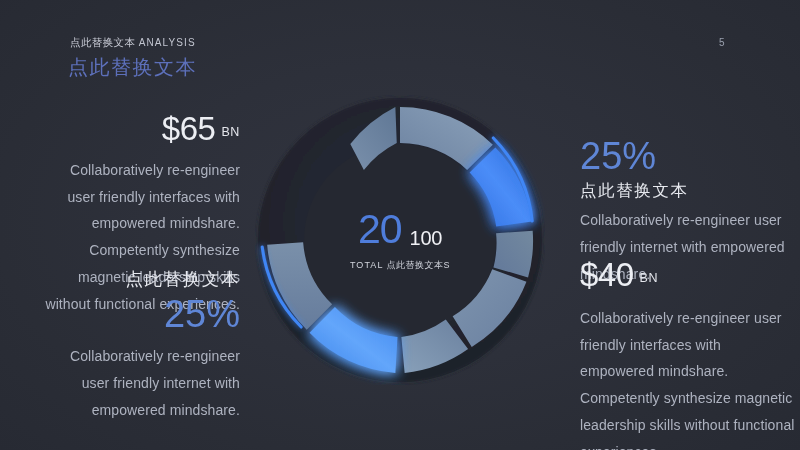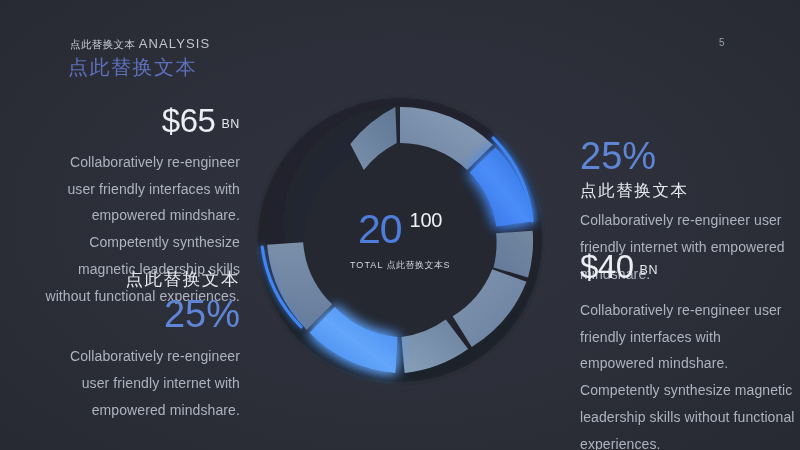--- a/index.html
+++ b/index.html
@@ -18,38 +18,38 @@
       radial-gradient(ellipse 70% 75% at 50% 48%, #31343f 0%, #2d303a 45%, #2a2d36 72%, #272a33 100%);
     overflow:hidden;
   }
 
   
   .hdr-small {
     position:absolute; left:70px; top:36px;
     font-size:10.5px; letter-spacing:.4px;
     color:#c9ccd6; white-space:nowrap;
   }
-  .hdr-small .en { font-size:13px; letter-spacing:1.1px; color:#c2c5d0; }
+  .hdr-small .en { font-size:10px; letter-spacing:1.1px; color:#c2c5d0; }
 
   .hdr-big {
     position:absolute; left:68px; top:54px;
     font-size:20px; letter-spacing:1.5px;
     color:#5d70bb; white-space:nowrap;
   }
 
   .page-num {
     position:absolute; left:719px; top:37px;
     font-size:10px; color:#9aa0ae; letter-spacing:.5px;
   }
 
   
   .blk { position:absolute; }
   .blk .big-num {
     font-size:33px; color:#eceef3; font-weight:400;
-    letter-spacing:-.5px; line-height:1.05; white-space:nowrap;
+    letter-spacing:-.5px; line-height:1.05; white-space:nowrap;margin-top:8px;
   }
   .blk .unit {
     font-size:12.5px; color:#e4e6ec; letter-spacing:.6px;
     margin-left:6px; vertical-align:4px;
   }
   .blk .pct {
     font-size:38px; color:#5f86d6; letter-spacing:0px;
     line-height:1.1; white-space:nowrap;
   }
   .blk .cn-head {
@@ -85,21 +85,21 @@
   #donut svg { display:block; width:290px; height:290px; }
 
   
   .ctr {
     position:absolute; left:255px; top:95px;
     width:290px; height:290px;
     display:flex; flex-direction:column;
     align-items:center; justify-content:center;
     pointer-events:none;
   }
-  .ctr-row { display:flex; align-items:flex-start; }
+  .ctr-row { display:flex; align-items:flex-end; }
   .ctr-20  { font-size:41px; color:#4f7ddb; letter-spacing:-1px; line-height:1; }
   .ctr-100 { font-size:20px; color:#f0f1f5; letter-spacing:-.3px; margin-left:8px; }
   .ctr-sub {
     margin-top:9px; font-size:9px; color:#d3d6de; letter-spacing:.5px;
     white-space:nowrap;
   }
   .ctr-sub .lead { letter-spacing:1.1px; }
 </style>
 </head>
 <body>

